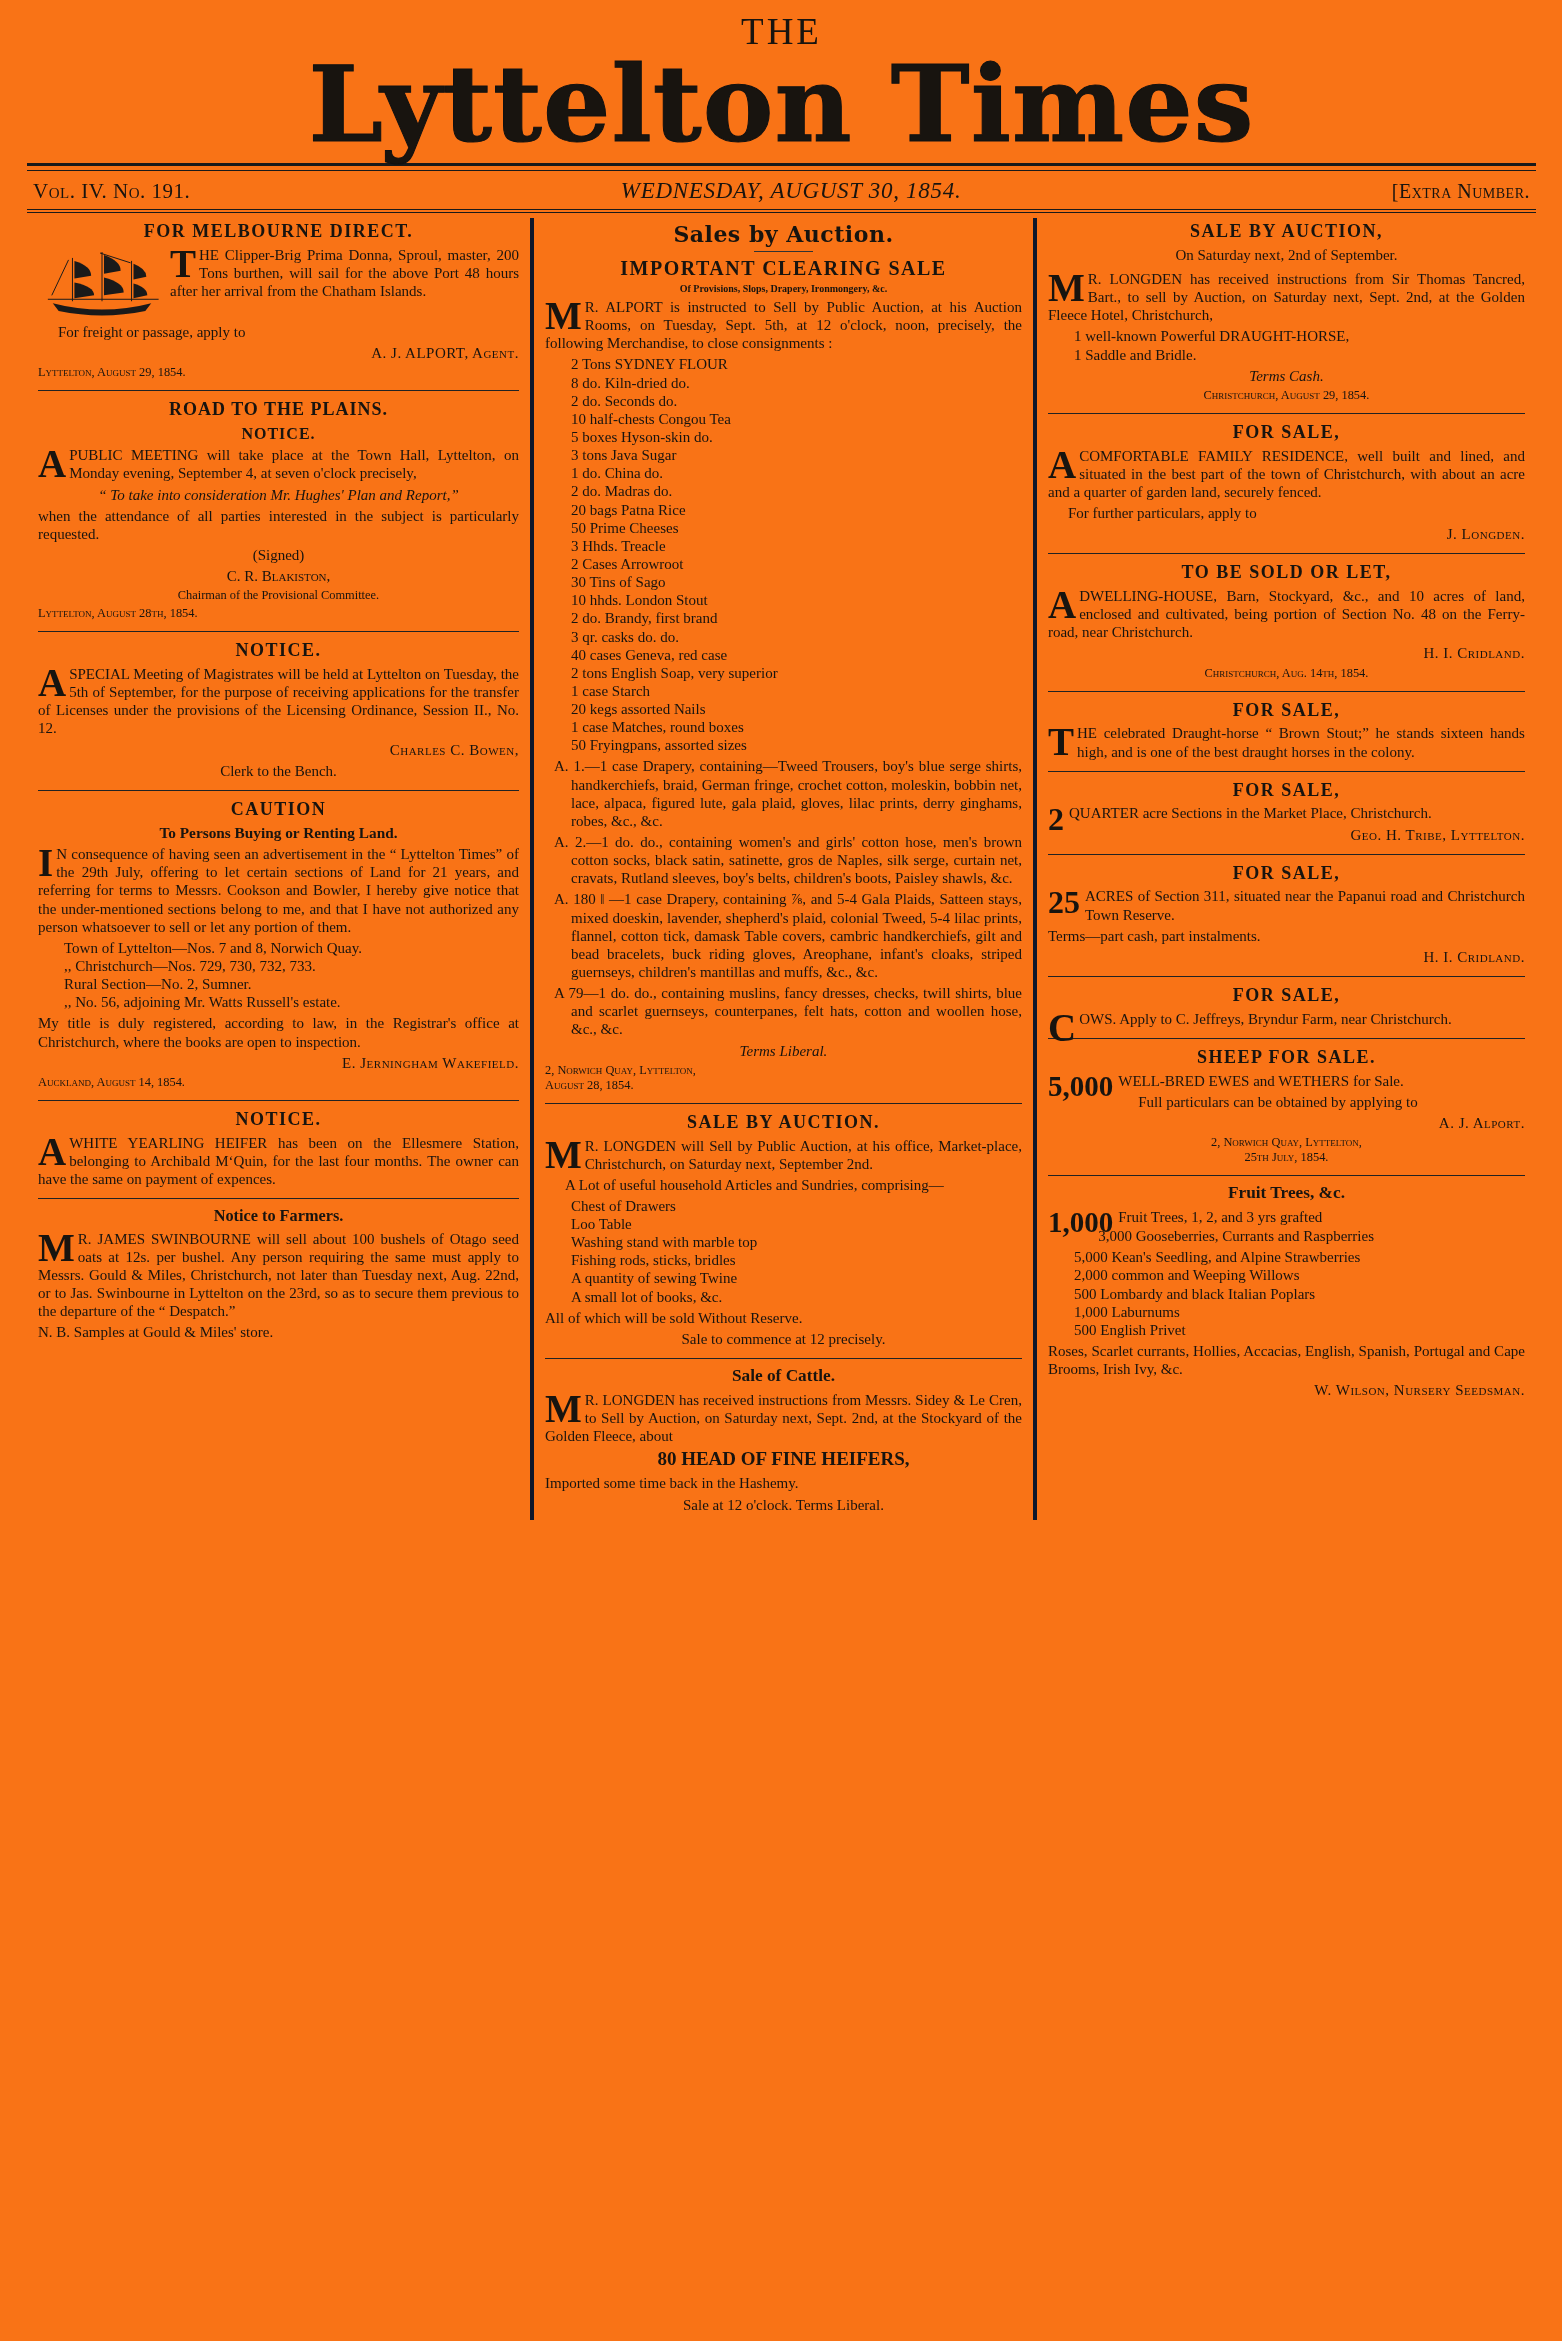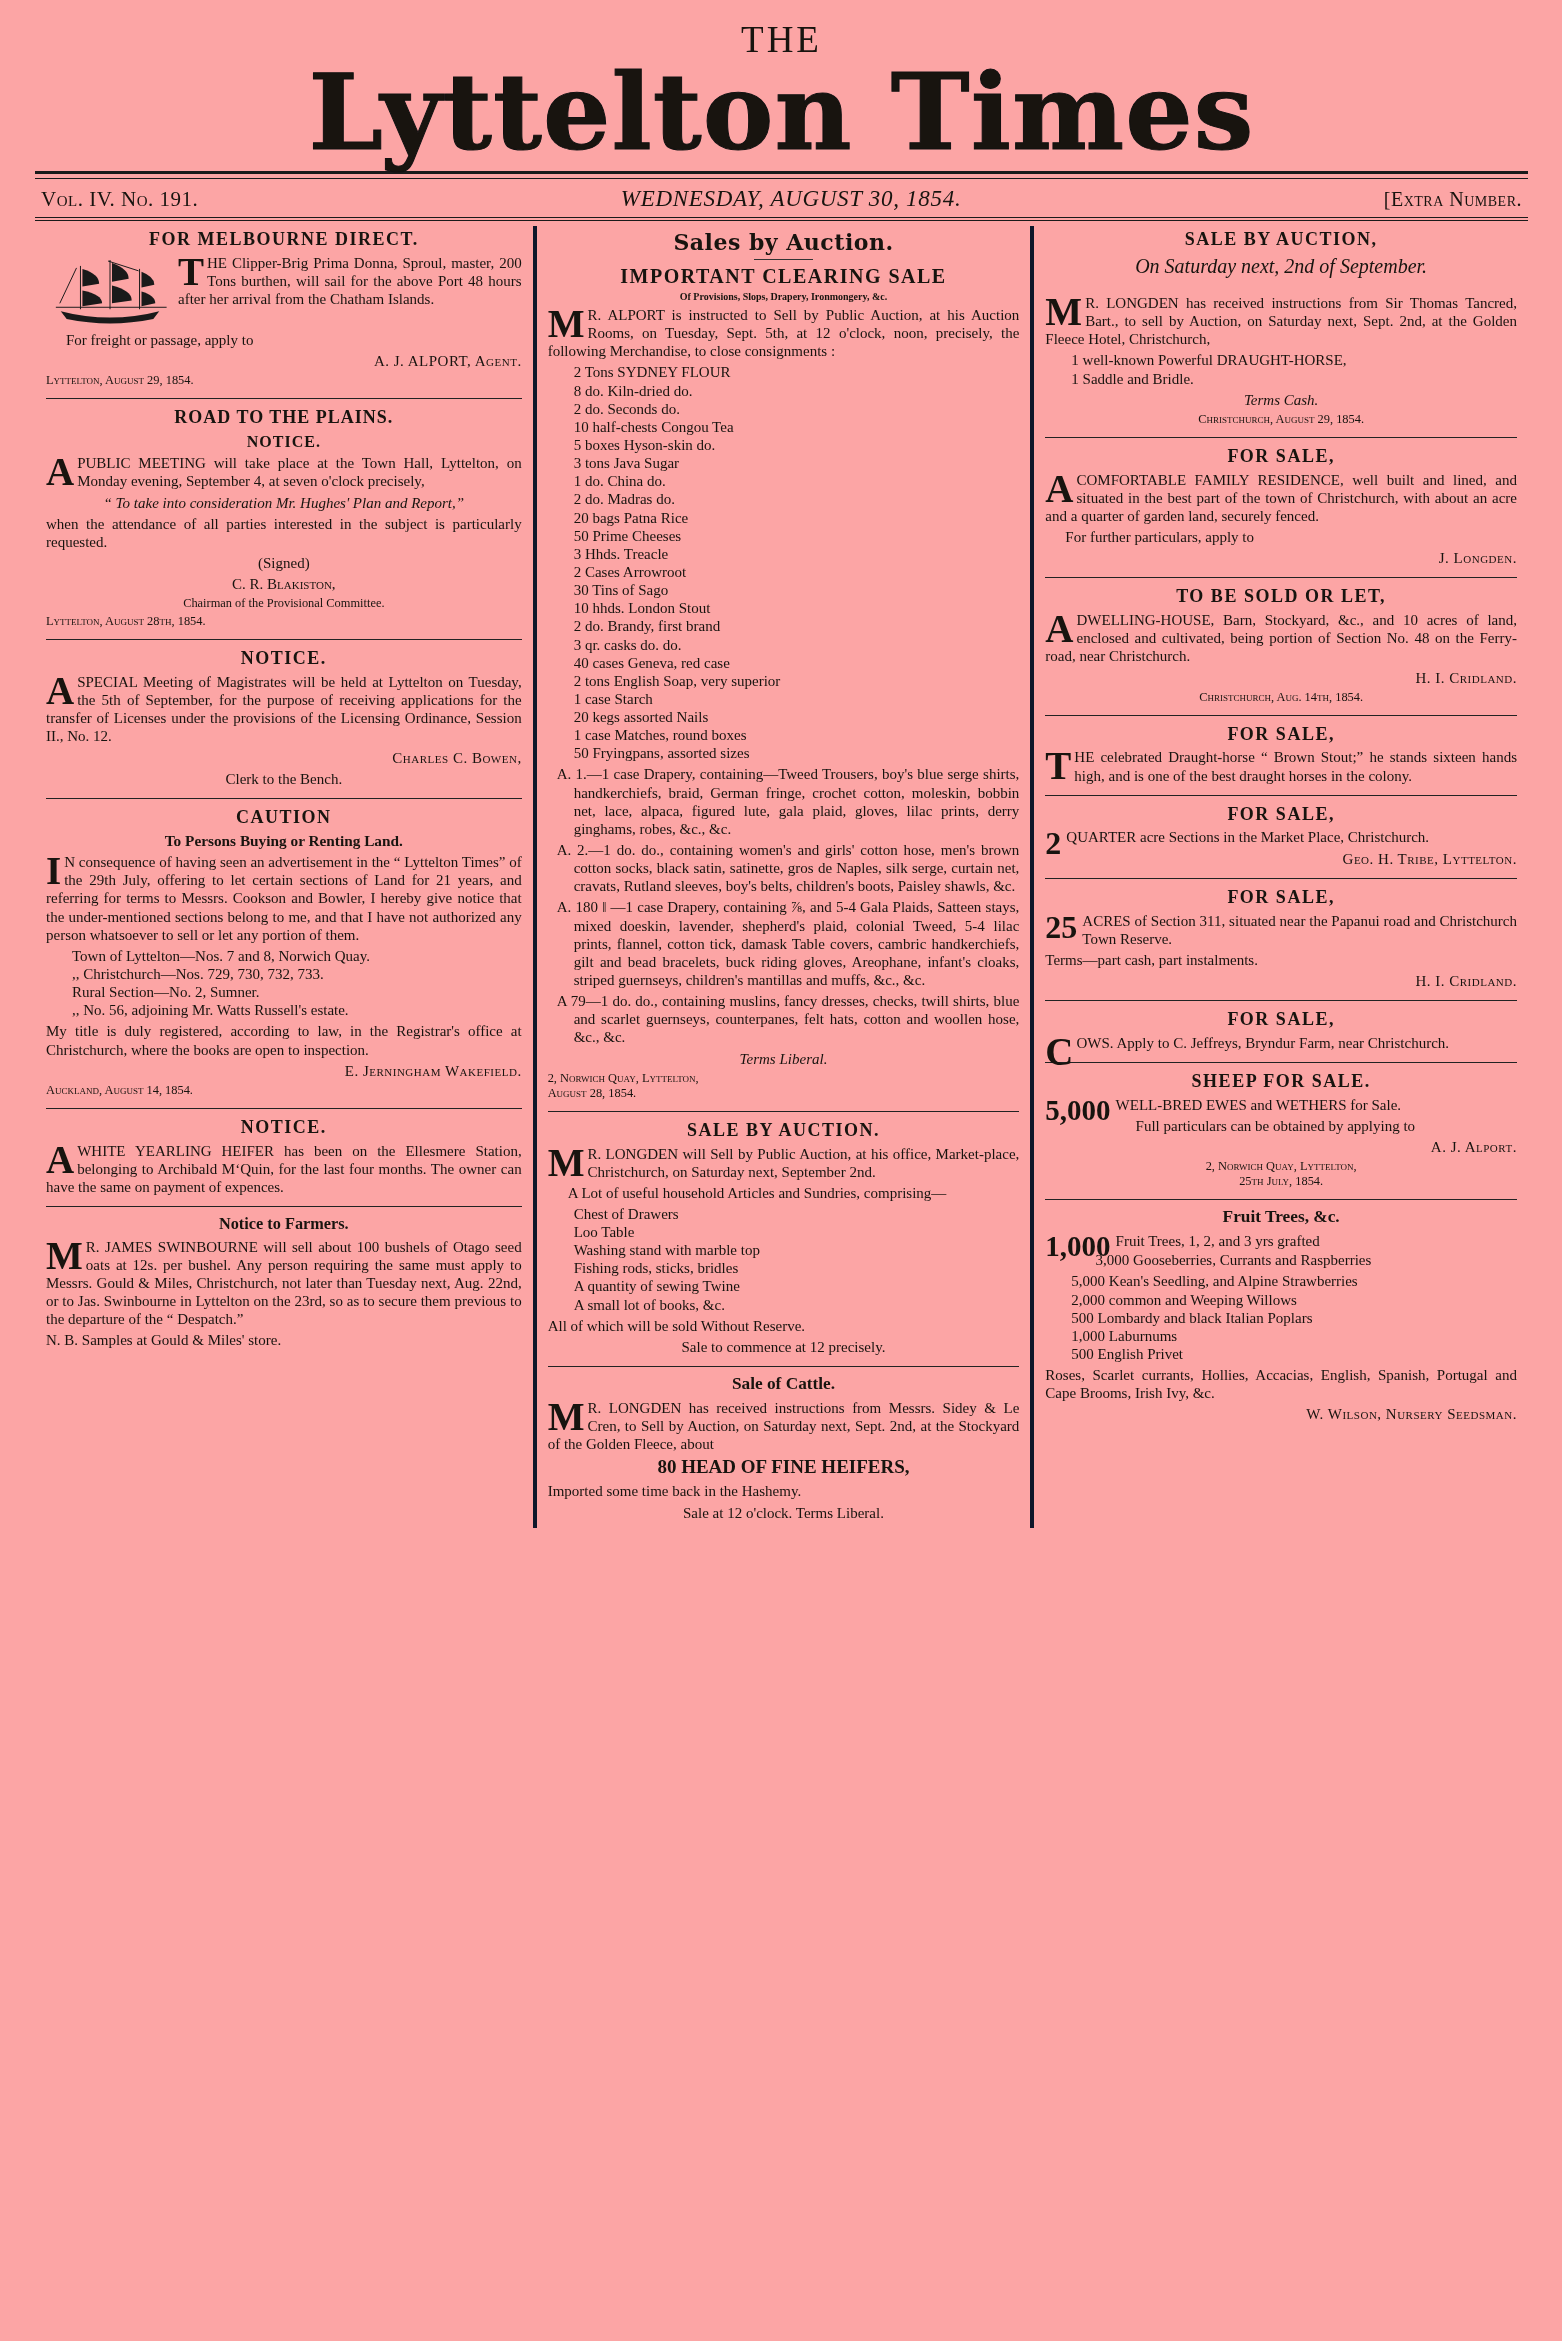--- a/index.html
+++ b/index.html
@@ -8,22 +8,22 @@
     background: #ffffff;
   }
   body {
     width: 1563px;
     font-family: "Liberation Serif", serif;
     color: #18140f;
   }
   .page {
     width: 1563px;
     min-height: 2342px;
-    background: #fca5a5;
-    padding: 12px;
+    background: #f97316;
+    padding: 4px;
     box-sizing: border-box;
     position: relative;
   }
   
   .masthead {
     text-align: center;
     padding-top: 9px;
   }
   .masthead-the {
     font-family: "Liberation Serif", serif;
@@ -105,23 +105,22 @@
     letter-spacing: 1px;
   }
   .hd.script {
     font-family: "DejaVu Serif", serif;
     font-weight: 700;
     font-size: 22px;
     letter-spacing: 0.5px;
   }
   .sub-c {
     text-align: center;
-    font-style: italic;
-    font-size: 20px;
-    margin-bottom: 16px;
+    font-size: 15px;
+    margin-bottom: 6px;
   }
   .center { text-align: center; }
   .italic { font-style: italic; }
   .sc { font-variant: small-caps; }
   .small { font-size: 12.4px; }
   p { margin: 0 0 3px 0; }
   .indent { text-indent: 20px; }
   .dropcap::first-letter {
     float: left;
     font-size: 39px;

